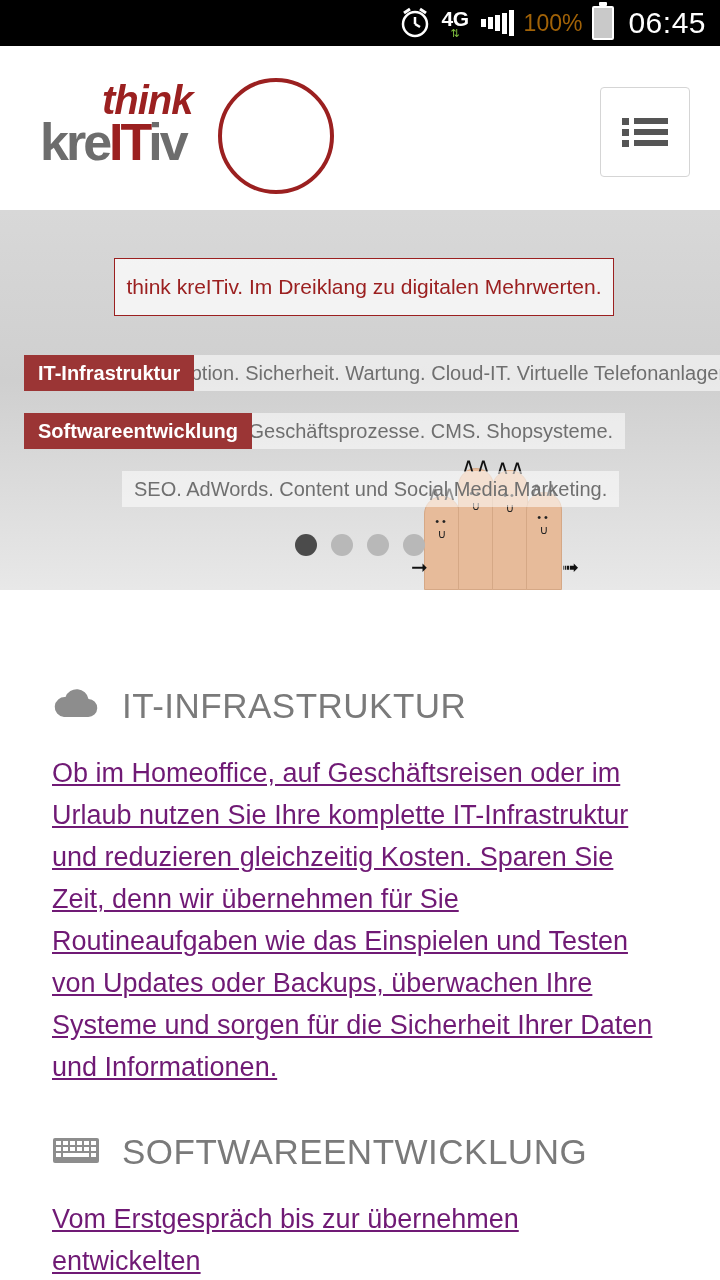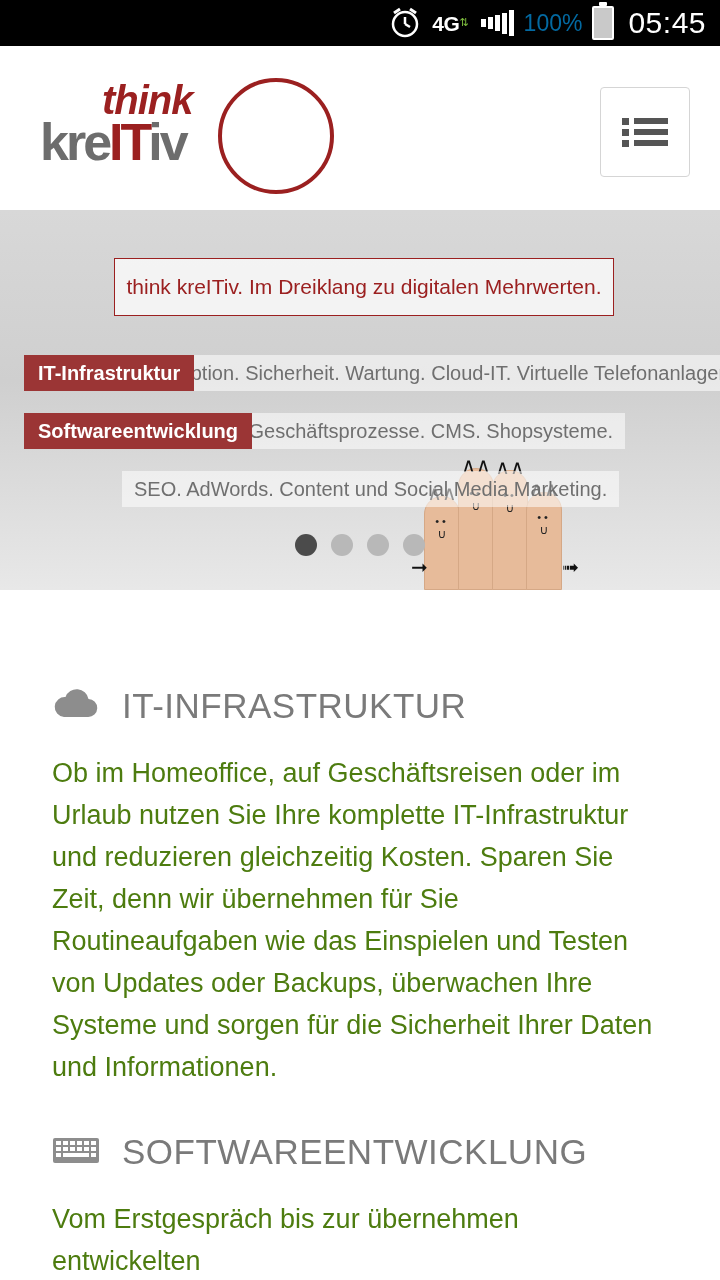--- a/index.html
+++ b/index.html
@@ -31,21 +31,21 @@
   .clock-icon svg { display: block; }
   .net-label {
     font-size: 21px;
     font-weight: bold;
     color: #ffffff;
     line-height: 1;
     letter-spacing: -0.5px;
   }
   .net-wrap {
     display: flex;
-    flex-direction: row;
+    flex-direction: column;
     align-items: center;
     line-height: 1;
     margin-left: 8px;
   }
   .net-arrows {
     font-size: 11px;
     color: #7fbf3f;
     margin-top: -1px;
   }
   .signal {
@@ -60,21 +60,21 @@
     margin-left: 2px;
     background: #ffffff;
   }
   .signal i:nth-child(1) { height: 8px; }
   .signal i:nth-child(2) { height: 12px; }
   .signal i:nth-child(3) { height: 16px; }
   .signal i:nth-child(4) { height: 21px; }
   .signal i:nth-child(5) { height: 26px; }
   .battery-pct {
     font-size: 23px;
-    color: #0369a1;
+    color: #a16207;
     margin-left: 12px;
   }
   .battery {
     width: 18px;
     height: 30px;
     border: 2px solid #ffffff;
     border-radius: 2px;
     position: relative;
     margin-left: 7px;
     background: #c9c9c9;
@@ -323,22 +323,23 @@
     font-size: 35px;
     color: #7a7a7a;
     letter-spacing: 0.5px;
     font-weight: normal;
     margin: 0 0 0 22px;
   }
   .sec-icon { flex: none; }
   .sec-body {
     font-size: 27px;
     line-height: 42px;
-    color: #4d7c0f;
+    color: #701a75;
     margin: 0 0 44px 0;
+    text-decoration: underline;
   }
   .sec-body.cut {
     margin-bottom: 0;
   }
 </style>
 </head>
 <body>
 
 <div class="statusbar">
   <div class="sb-item clock-icon">
@@ -356,21 +357,21 @@
   </div>
   <div class="sb-item signal">
     <i></i>
       <i></i>
       <i></i>
       <i></i>
       <i></i>
   </div>
   <div class="sb-item battery-pct">100%</div>
   <div class="sb-item battery"></div>
-  <div class="sb-item time">05:45</div>
+  <div class="sb-item time">06:45</div>
 </div>
 
 <div class="site-header">
   <div class="logo">
     <div class="circle"></div>
     <div class="think">think</div>
     <div class="main"><span>kre</span><span class="it">IT</span><span>iv</span></div>
   </div>
   <div class="menu-button">
     <div class="menu-glyph">

